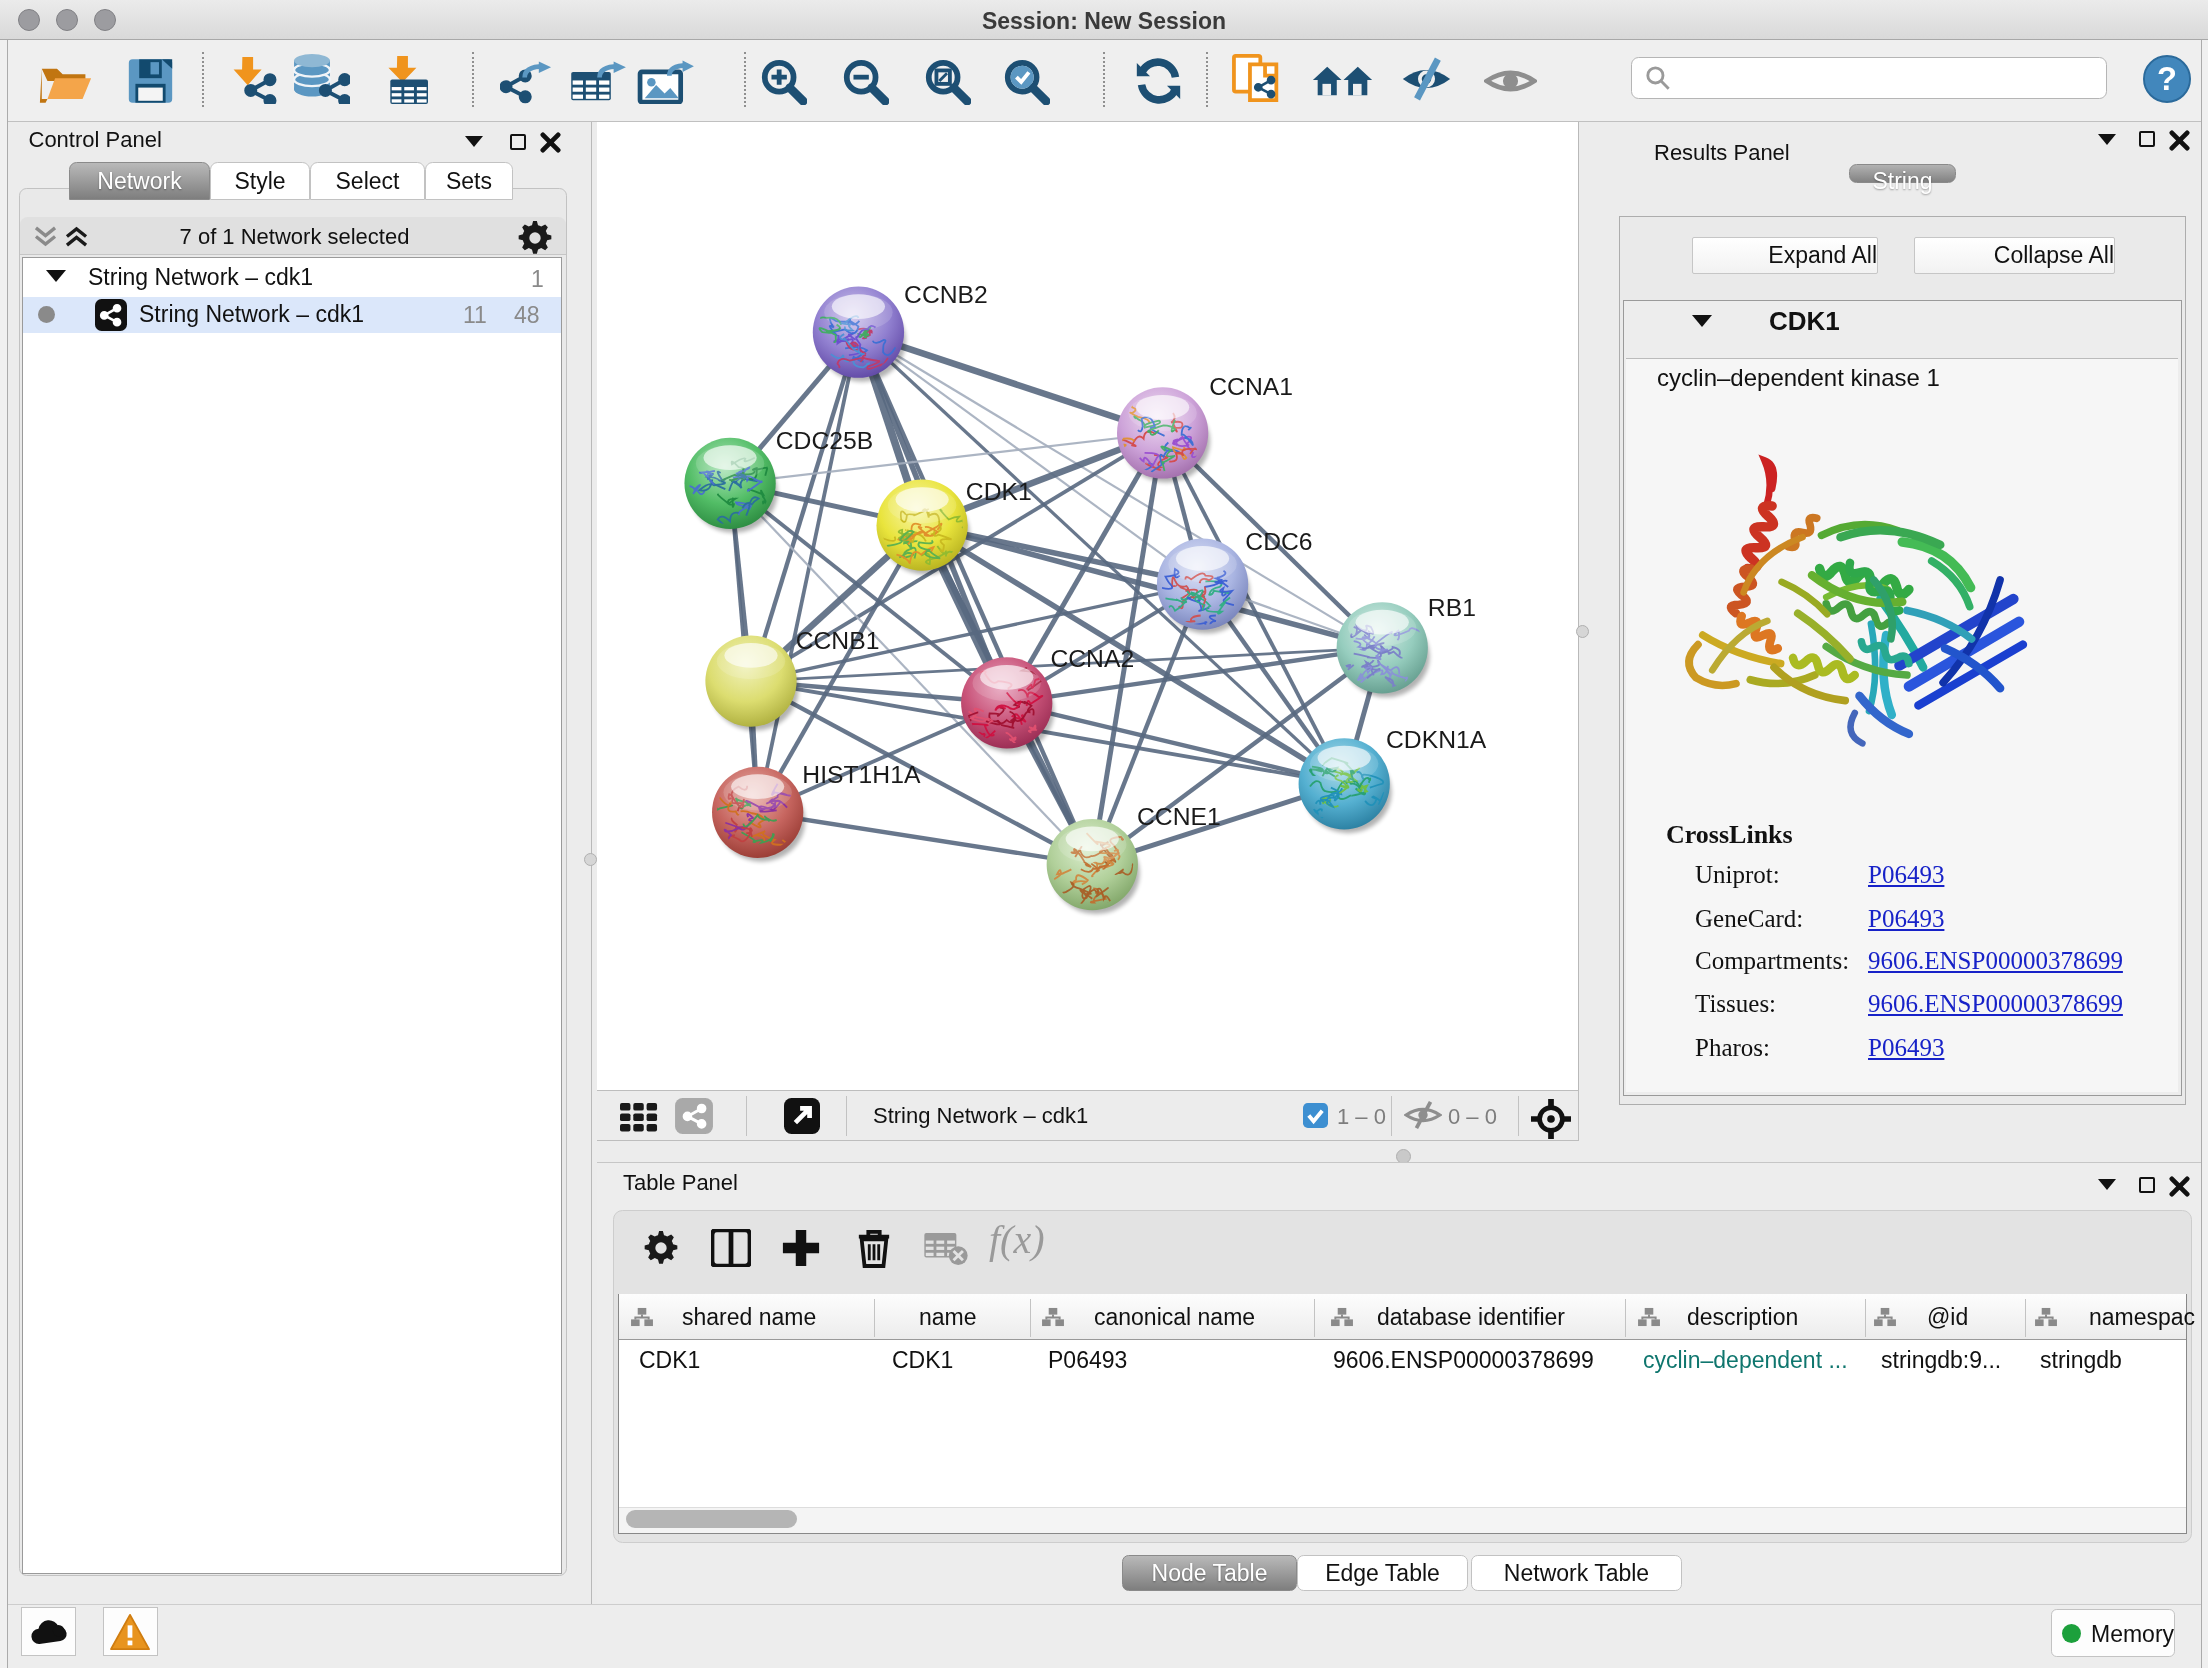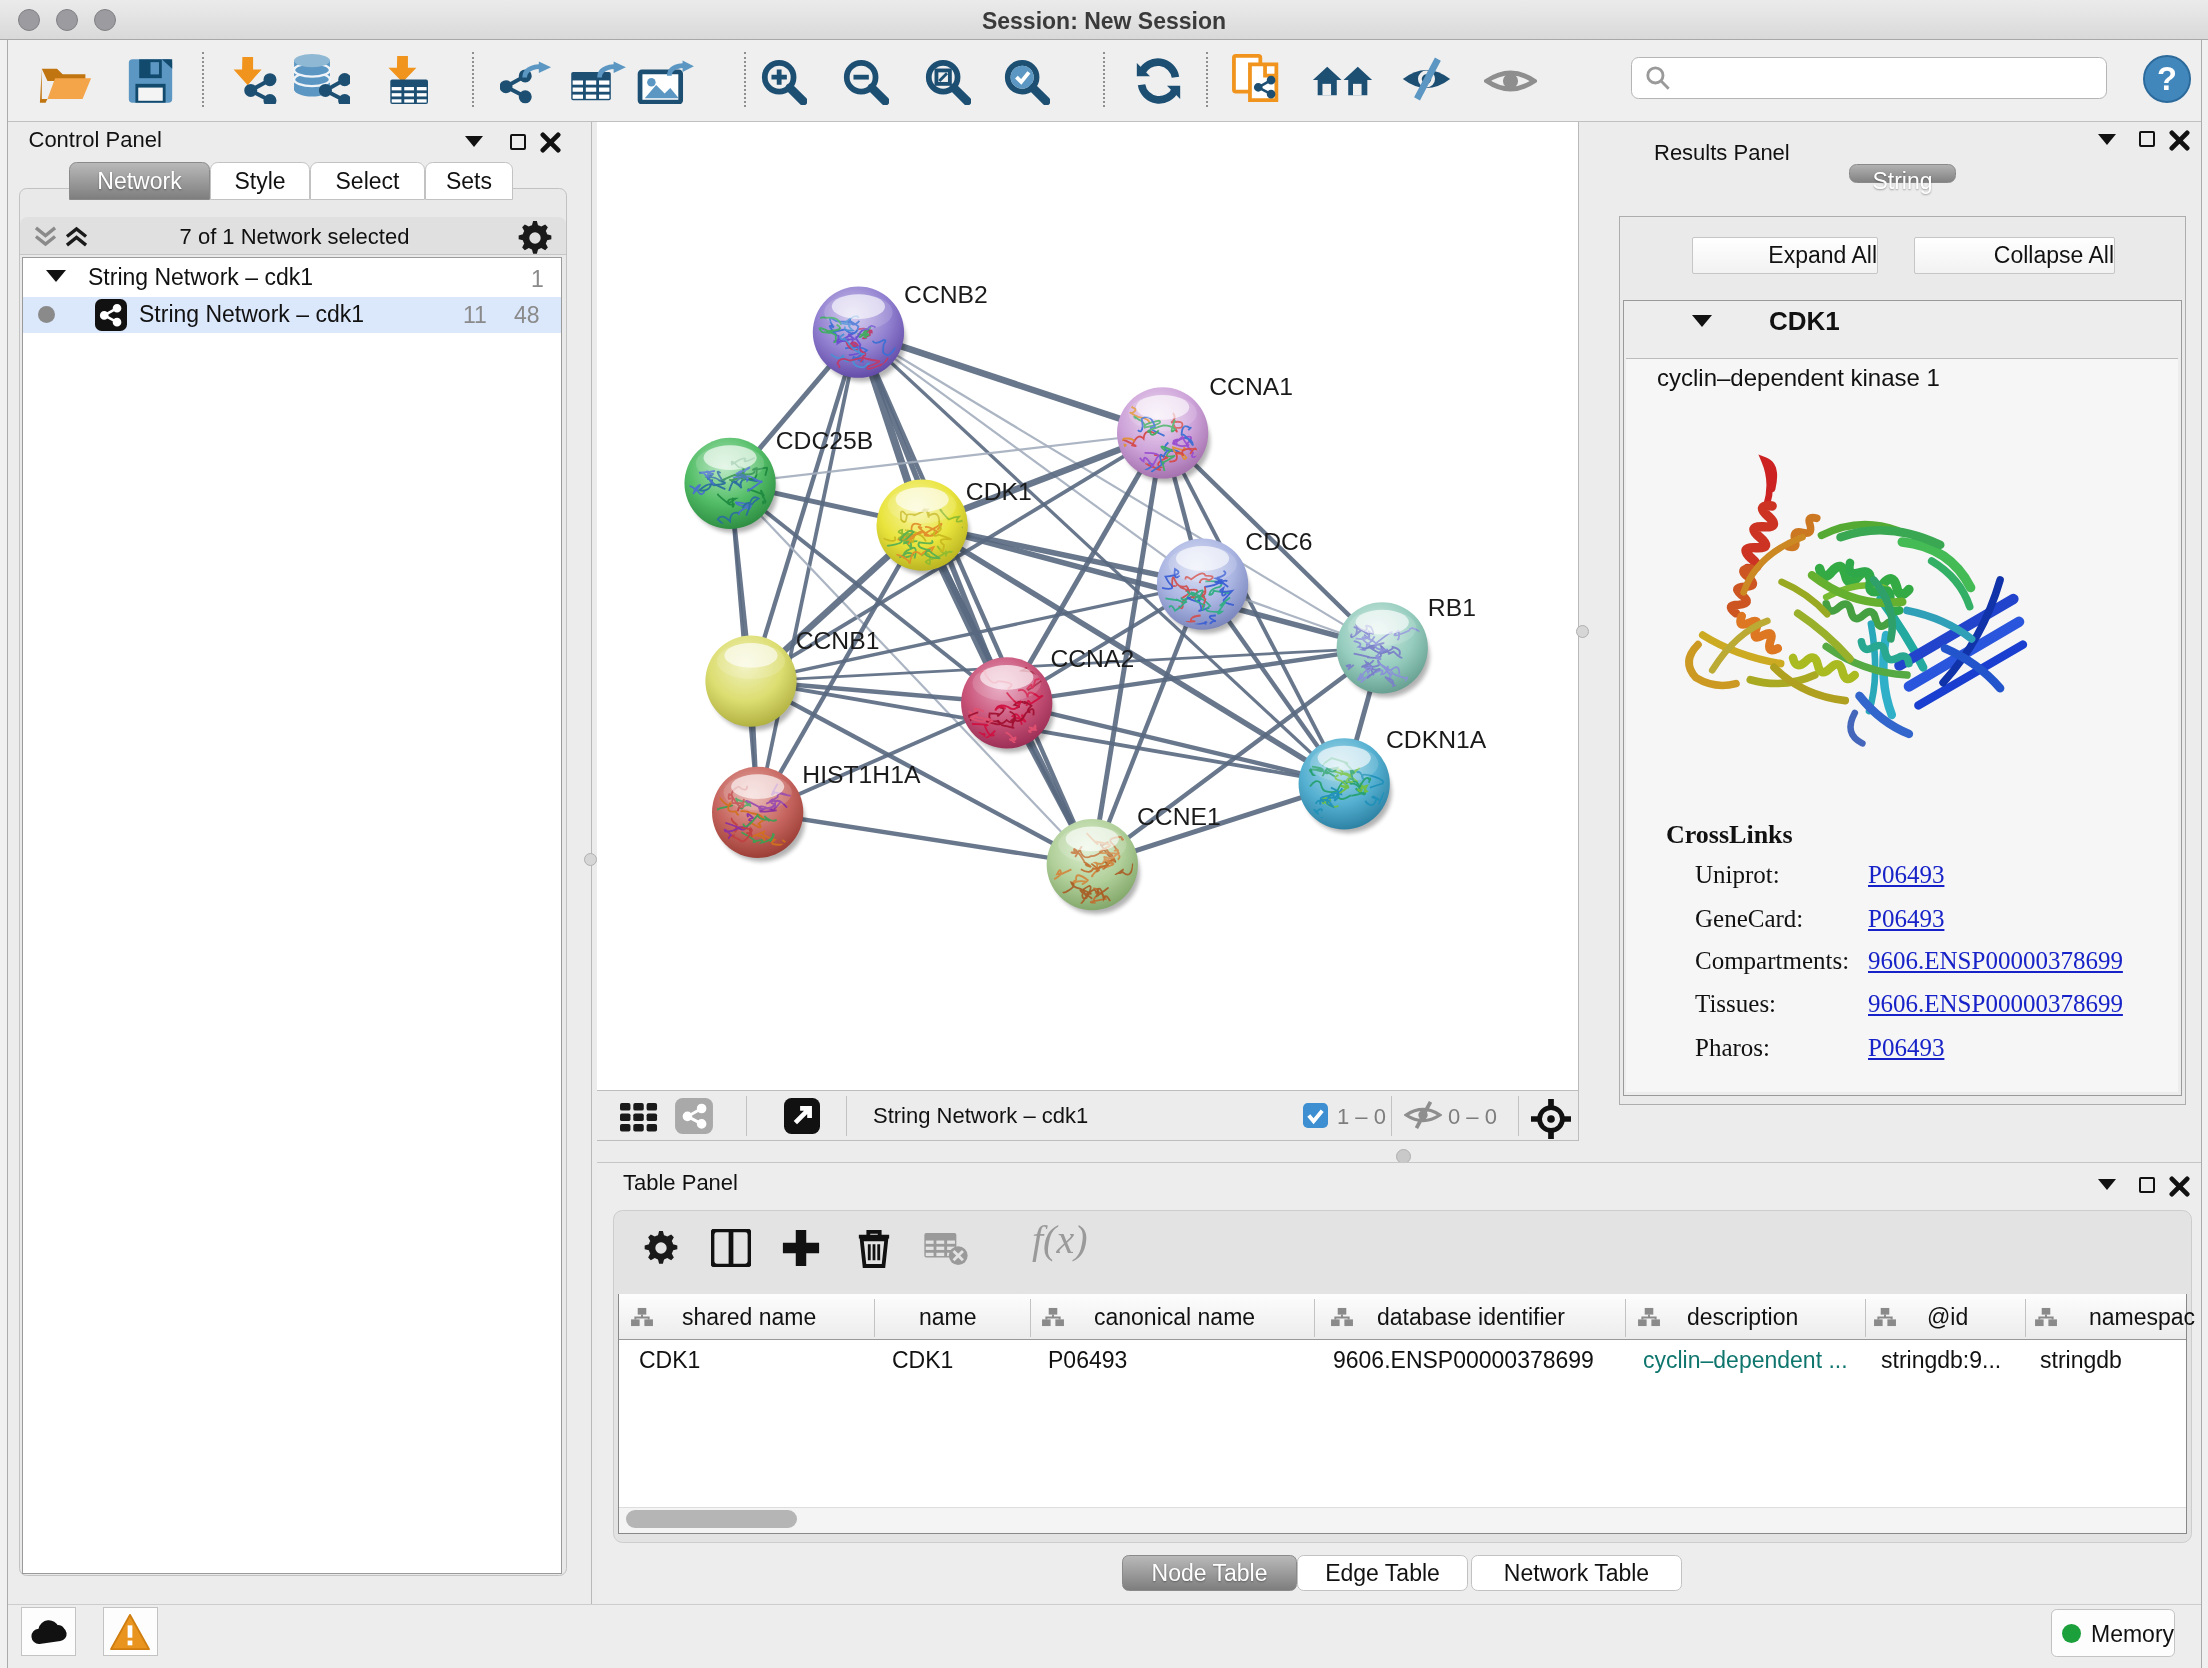--- a/index.html
+++ b/index.html
@@ -773,21 +773,21 @@
     <rect x="24.2" y="8.0" width="8.3" height="3.5" fill="#e3e3e3"></rect>
     <rect x="1.5" y="14.5" width="8.3" height="3.5" fill="#e3e3e3"></rect>
     <rect x="12.8" y="14.5" width="8.3" height="3.5" fill="#e3e3e3"></rect>
     <rect x="24.2" y="14.5" width="8.3" height="3.5" fill="#e3e3e3"></rect>
     <rect x="1.5" y="21.0" width="8.3" height="3.5" fill="#e3e3e3"></rect>
     <rect x="12.8" y="21.0" width="8.3" height="3.5" fill="#e3e3e3"></rect>
     <rect x="24.2" y="21.0" width="8.3" height="3.5" fill="#e3e3e3"></rect>
     <circle cx="36" cy="24" r="10" fill="#9a9a9a"></circle>
     <path d="M31,19 l10,10 M41,19 l-10,10" stroke="#e3e3e3" stroke-width="3"></path>
   </svg>
-<div class="abs ser" style="left:1032px;top:1216px;font-size:40px;font-style:italic;color:#9a9a9a;">f(x)</div>
+<div class="abs ser" style="left:989px;top:1216px;font-size:40px;font-style:italic;color:#9a9a9a;">f(x)</div>
 <div class="abs" style="left:618px;top:1294px;width:1569px;height:240px;background:#fff;border:1px solid #888;"></div>
 <div class="abs" style="left:619px;top:1294px;width:1567px;height:46px;background:linear-gradient(#fdfdfd,#ececec);border-bottom:1px solid #999;"></div>
 <div class="abs" style="left:874px;top:1299px;width:0;height:38px;border-left:1px solid #c3c3c3;"></div>
 <div class="abs" style="left:1030px;top:1299px;width:0;height:38px;border-left:1px solid #c3c3c3;"></div>
 <div class="abs" style="left:1314px;top:1299px;width:0;height:38px;border-left:1px solid #c3c3c3;"></div>
 <div class="abs" style="left:1625px;top:1299px;width:0;height:38px;border-left:1px solid #c3c3c3;"></div>
 <div class="abs" style="left:1865px;top:1299px;width:0;height:38px;border-left:1px solid #c3c3c3;"></div>
 <div class="abs" style="left:2025px;top:1299px;width:0;height:38px;border-left:1px solid #c3c3c3;"></div>
 <svg class="abs" style="left:630px;top:1307px;" width="24" height="20" viewBox="0 0 25 21">
     <rect x="8" y="1" width="9" height="7" fill="#8a8a8a"></rect>

